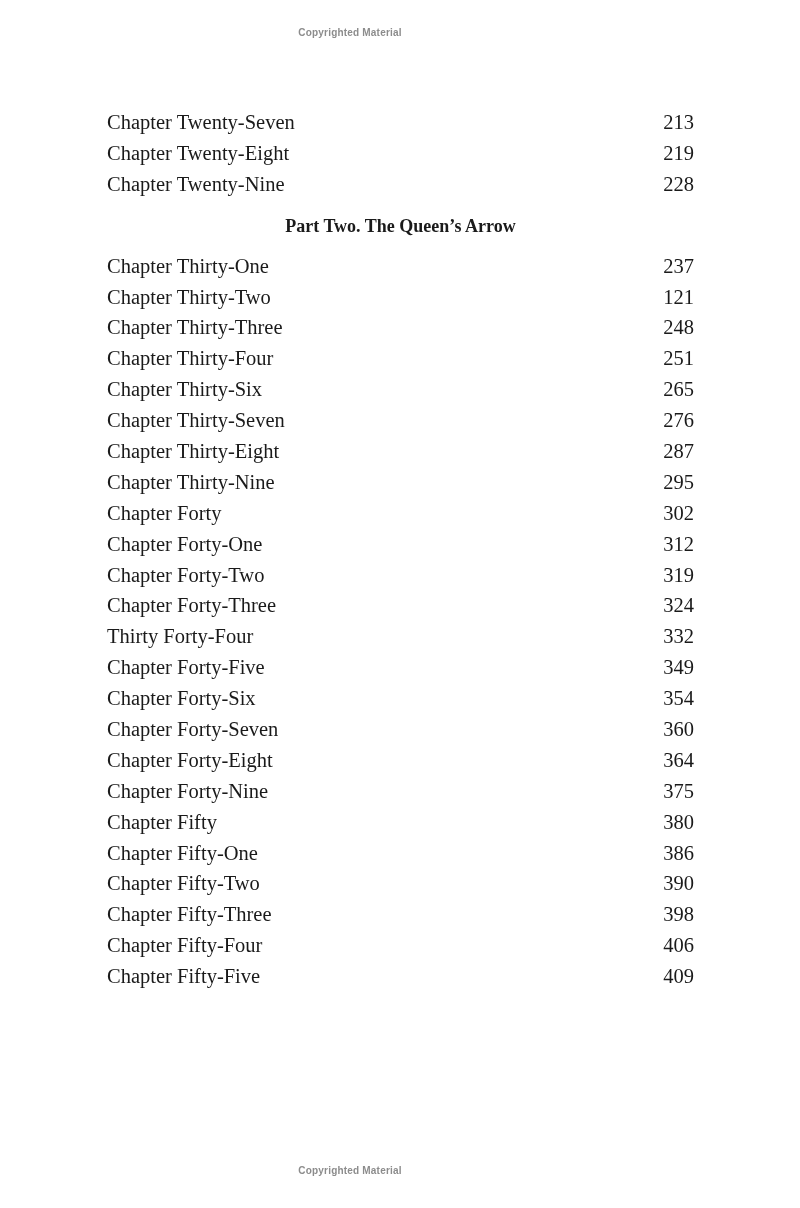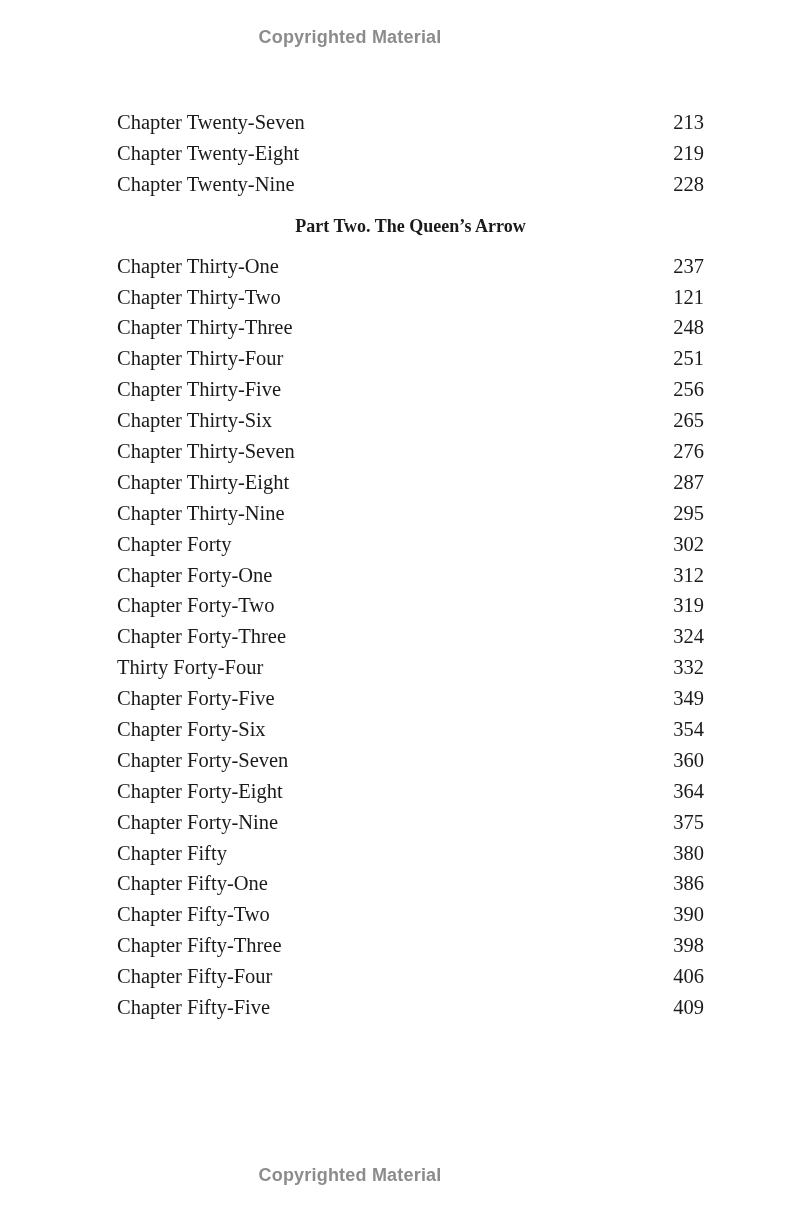--- a/index.html
+++ b/index.html
@@ -1,25 +1,25 @@
 <!DOCTYPE html>
 <html><head>
   <meta charset="utf-8">
   <style>
     html, body { margin: 0; padding: 0; background: #ffffff; }
     body { width: 800px; height: 1208px; position: relative; overflow: hidden; }
     .watermark {
       position: absolute; left: 0; width: 700px; text-align: center;
       font-family: "Liberation Sans", sans-serif; font-weight: bold;
-      font-size: 18px; color: #8c8c8c; letter-spacing: 0.2px;
+      font-size: 10px; color: #8c8c8c; letter-spacing: 0.2px;
     }
     .wm-top { top: 27px; }
     .wm-bottom { top: 1165px; }
     .toc {
-      position: absolute; left: 117px; width: 587px; top: 107px;
+      position: absolute; left: 107px; width: 587px; top: 107px;
       font-family: "Liberation Serif", serif; color: #1a1a1a;
     }
     .row {
       display: flex; justify-content: space-between; align-items: baseline;
       height: 30.9px; font-size: 20.5px; line-height: 30.9px;
     }
     .part-title {
       text-align: center; font-weight: bold; font-size: 18px;
       height: 48px; line-height: 48px; margin-top: 2px; margin-bottom: 1px;
       color: #1a1a1a;
@@ -57,24 +57,20 @@
         <span>Chapter Thirty-Two</span>
         <span>121</span>
       </div>
     <div class="row">
         <span>Chapter Thirty-Three</span>
         <span>248</span>
       </div>
     <div class="row">
         <span>Chapter Thirty-Four</span>
         <span>251</span>
-      </div>
-    <div class="row">
-        <span>Chapter Thirty-Five</span>
-        <span>256</span>
       </div>
     <div class="row">
         <span>Chapter Thirty-Six</span>
         <span>265</span>
       </div>
     <div class="row">
         <span>Chapter Thirty-Seven</span>
         <span>276</span>
       </div>
     <div class="row">

